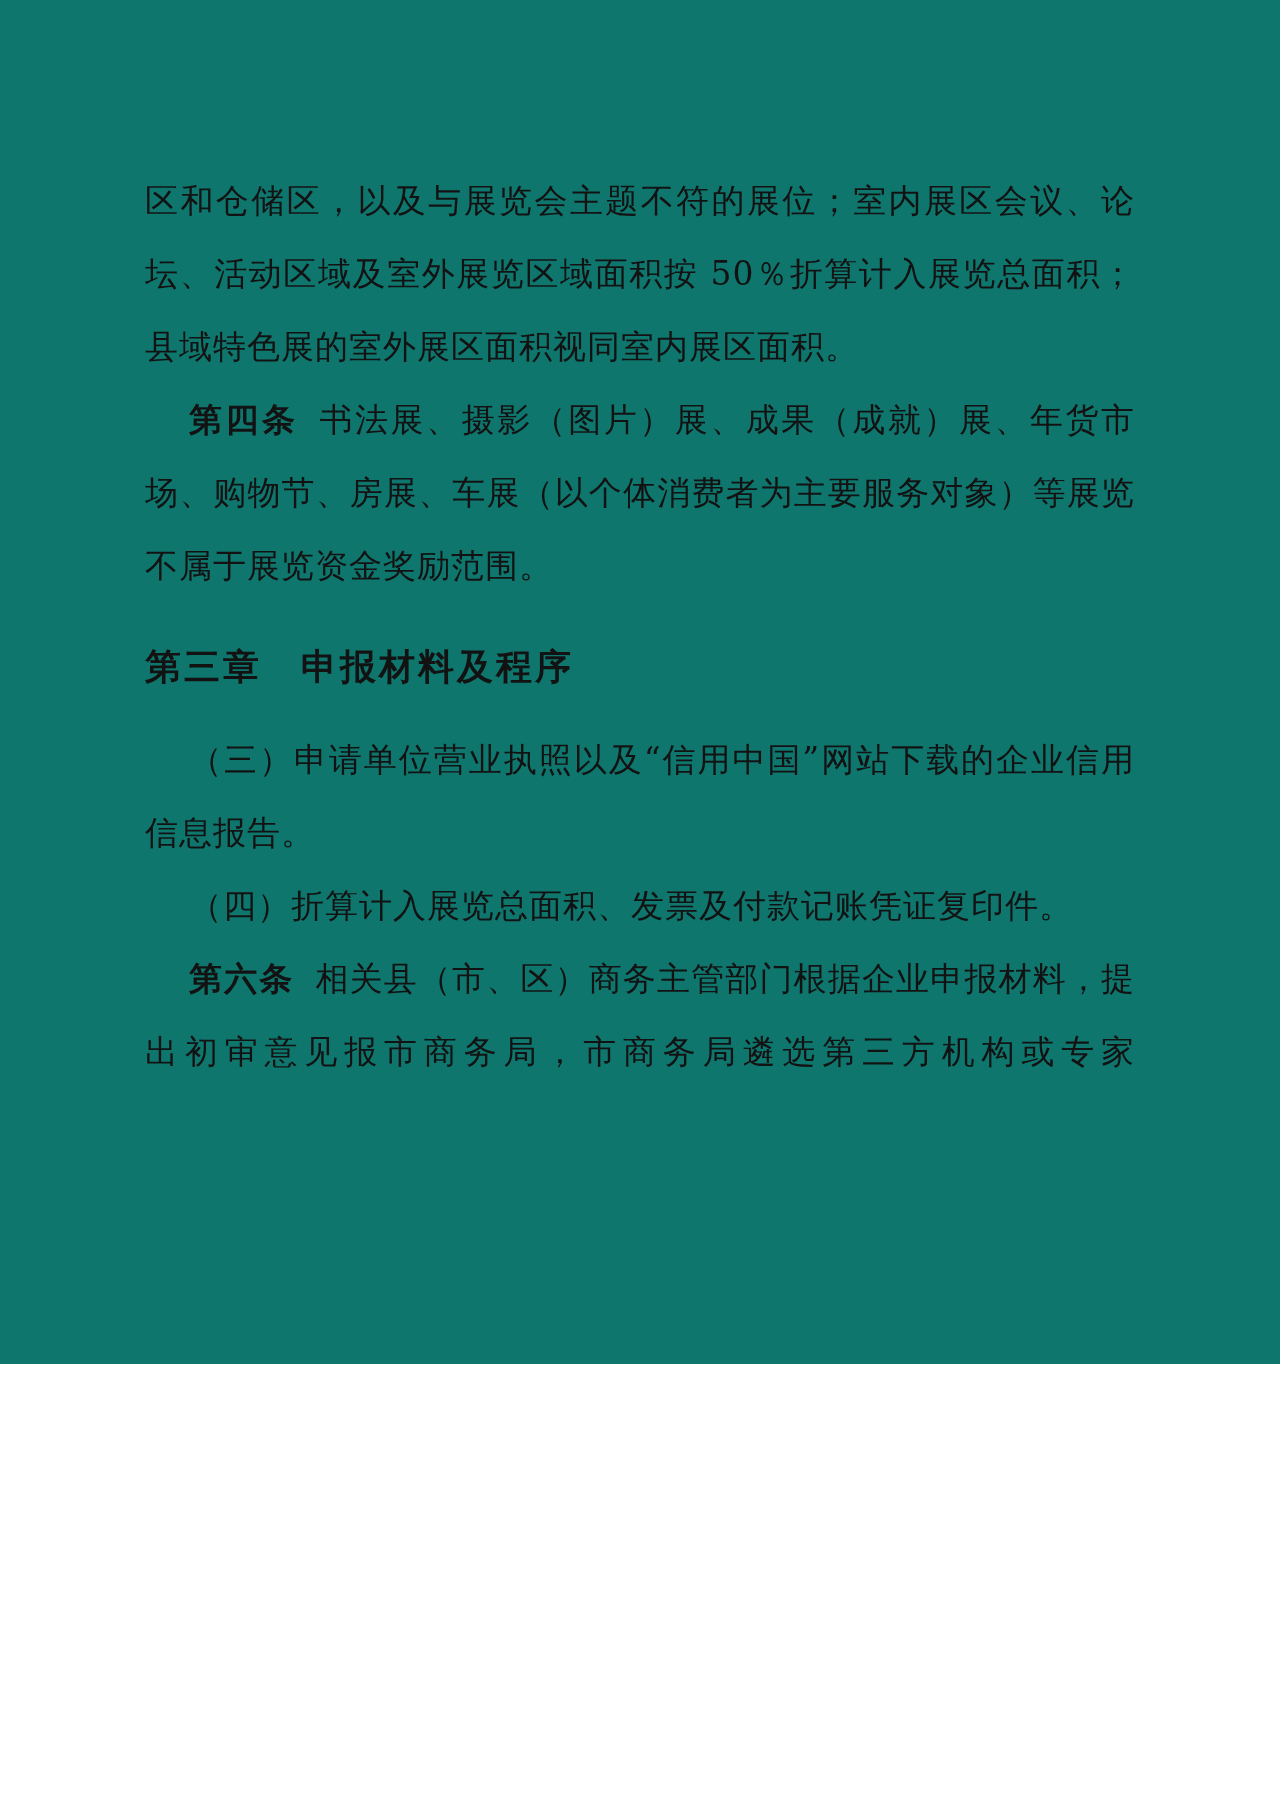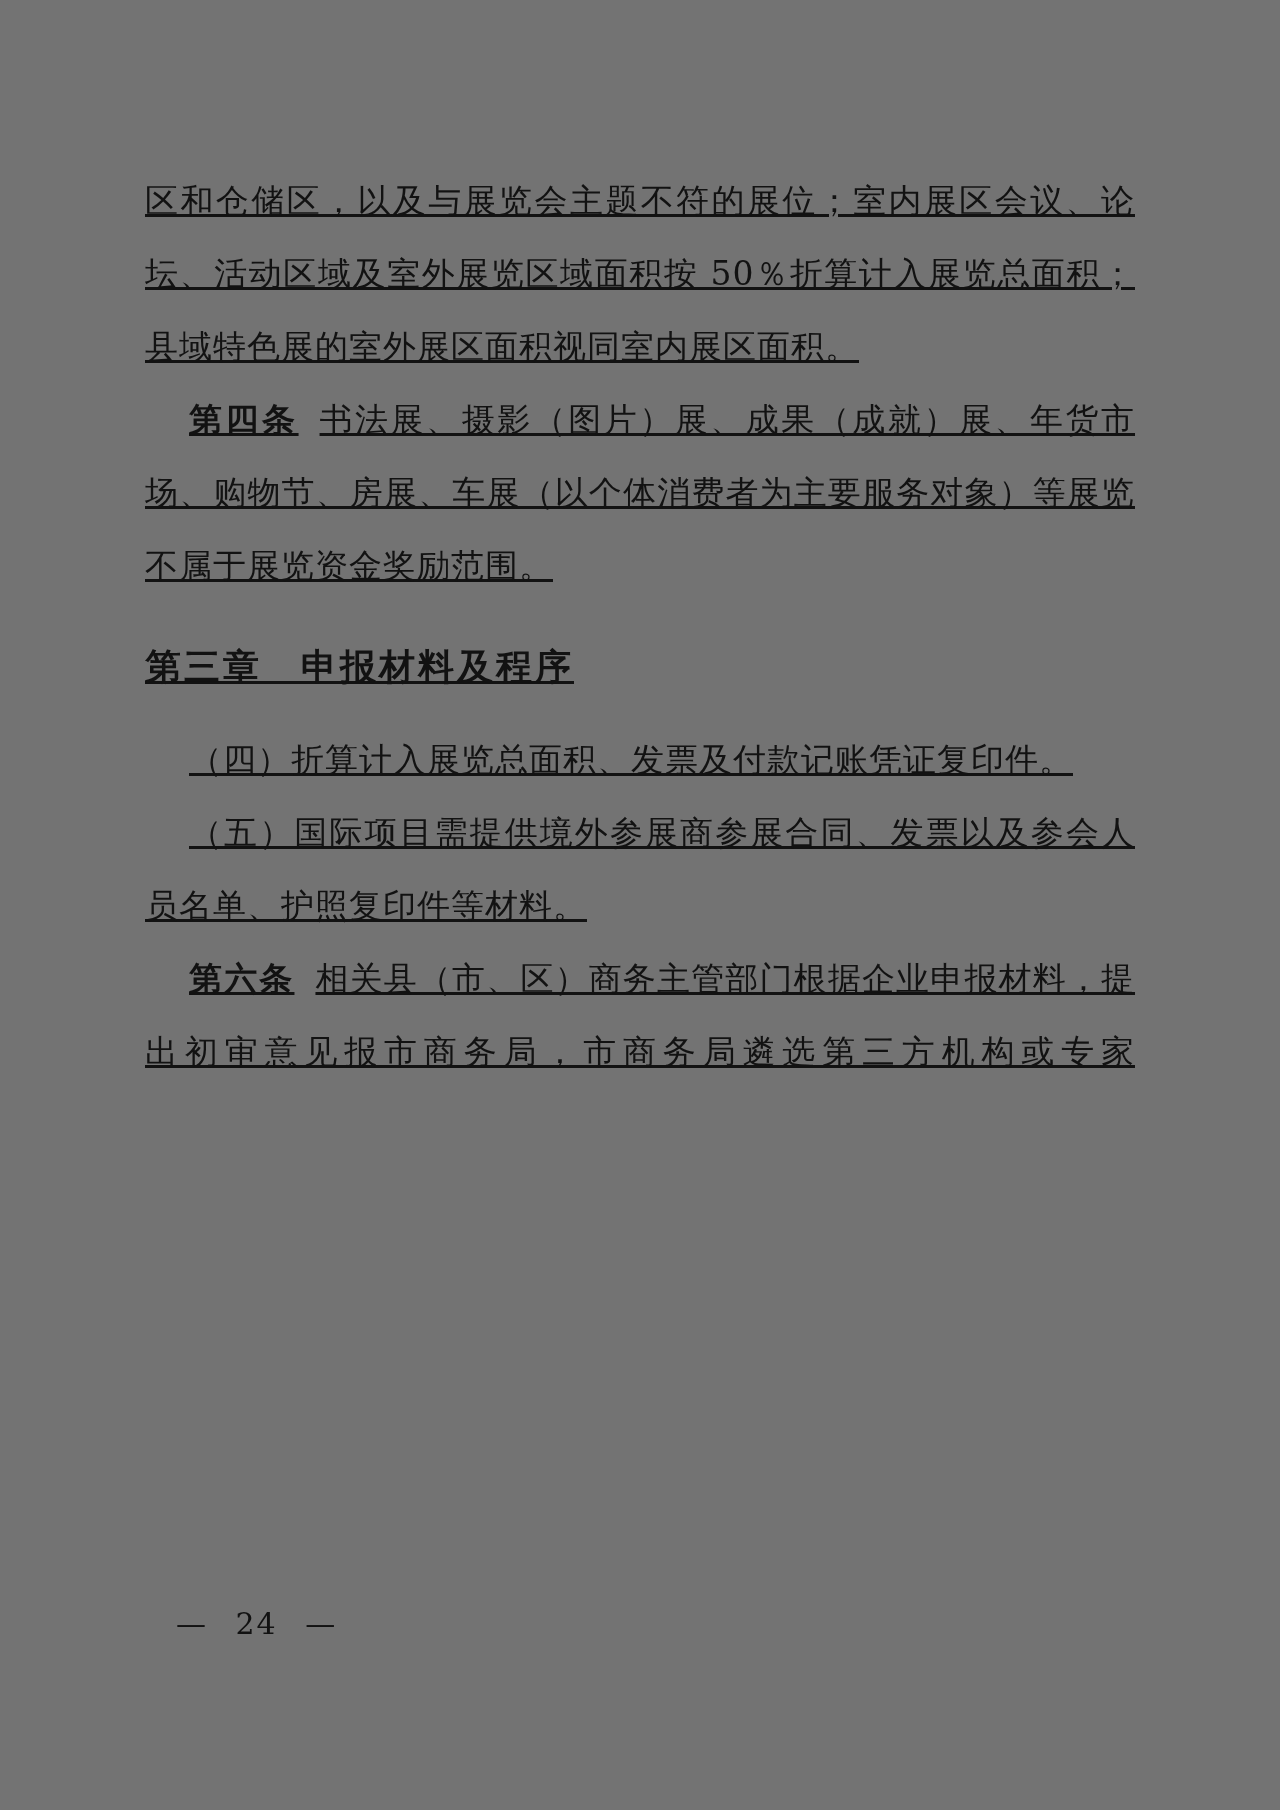--- a/index.html
+++ b/index.html
@@ -3,26 +3,25 @@
 <meta charset="utf-8">
 <style>
   html, body {
     margin: 0;
     padding: 0;
     background: #ffffff;
   }
   .page {
     position: relative;
     width: 1280px;
-    height: 1810px;
-    background: #737373;
+    height: 1364px;
+    background: #0f766e;
     overflow: hidden;
     font-family: "DejaVu Serif", "Liberation Serif", serif;
     color: #121212;
-    text-decoration: underline;
   }
   .content {
     padding: 164px 145px 0 145px;
   }
   .para {
     margin: 0;
     font-size: 33px;
     line-height: 73px;
     text-align: justify;
     text-indent: 44px;
@@ -69,23 +68,23 @@
 
     <p class="para flush"><span>区和仓储区，以及与展览会主题不符的展位；室内展区会议、论坛、活动区域及室外展览区域面积按 50％折算计入展览总面积；县域特色展的室外展区面积视同室内展区面积。</span></p>
 
     <p class="para"><b class="lead">第四条</b><span>书法展、摄影（图片）展、成果（成就）展、年货市场、购物节、房展、车展（以个体消费者为主要服务对象）等展览不属于展览资金奖励范围。</span></p>
 
     <h2 class="chapter">第三章　申报材料及程序</h2>
 
 
 
 
+    <p class="para"><span>（三）申请单位营业执照以及“信用中国”网站下载的企业信用信息报告。</span></p>
 
     <p class="para"><span>（四）折算计入展览总面积、发票及付款记账凭证复印件。</span></p>
 
-    <p class="para"><span>（五）国际项目需提供境外参展商参展合同、发票以及参会人员名单、护照复印件等材料。</span></p>
 
     <p class="para fill-last"><b class="lead">第六条</b><span>相关县（市、区）商务主管部门根据企业申报材料，提出初审意见报市商务局，市商务局遴选第三方机构或专家</span></p>
 
   </main>
 
   <div class="footer">— 24 —</div>
 </div>
 
 </body></html>

